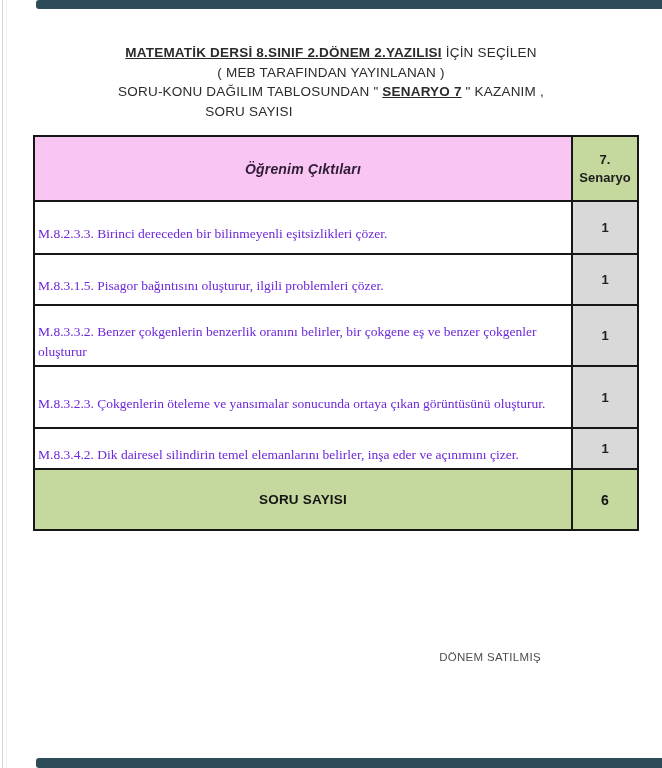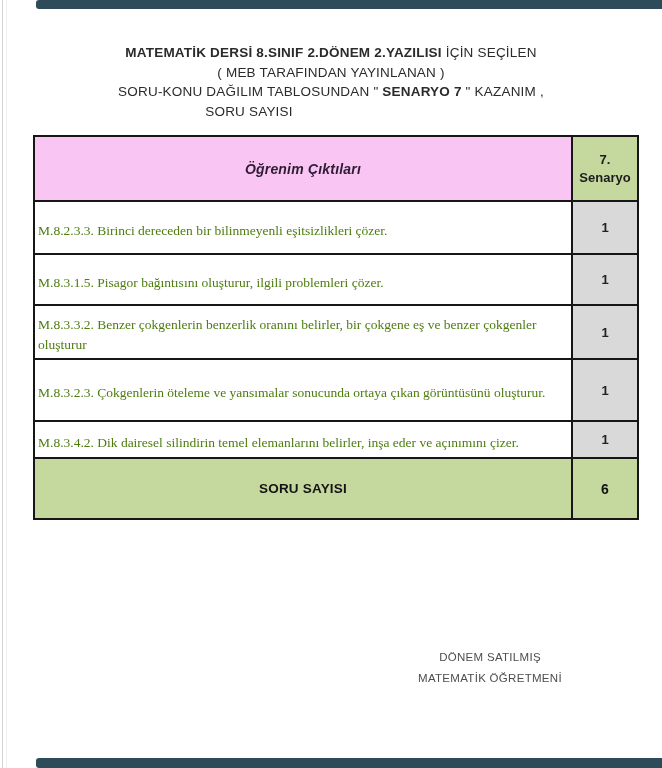--- a/index.html
+++ b/index.html
@@ -41,21 +41,21 @@
     position: absolute;
     top: 43px;
     left: 0;
     width: 662px;
     text-align: center;
     font-size: 13.5px;
     line-height: 19.5px;
     color: #2b2b2b;
     letter-spacing: 0.2px;
   }
-  .title-block .b { font-weight: bold; }
+  .title-block .b { font-weight: bold; text-decoration: underline; }
   .title-line4 {
     position: relative;
     left: -82px;
   }
 
   
   .doc-table {
     position: absolute;
     top: 135px;
     left: 33px;
@@ -85,22 +85,22 @@
     font-weight: bold;
     font-size: 13px;
     line-height: 18px;
     color: #1d1d1d;
   }
   .c-text {
     background: #ffffff;
     font-family: "Liberation Serif", serif;
     font-size: 13.5px;
     line-height: 20px;
-    color: #4d7c0f;
-    padding: 9px 24px 3px 3px;
+    color: #6d28d9;
+    padding: 16px 24px 3px 3px;
     vertical-align: middle;
   }
   .c-val {
     background: #d9d9d9;
     text-align: center;
     vertical-align: middle;
     font-weight: bold;
     font-size: 13px;
     color: #222222;
   }
@@ -177,14 +177,13 @@
   </tr>
   <tr>
     <td class="footer-label">SORU SAYISI</td>
     <td class="footer-val">6</td>
   </tr>
 </tbody>
   </table>
 
 <div class="signature">
   <div>DÖNEM SATILMIŞ</div>
-  <div>MATEMATİK ÖĞRETMENİ</div>
 </div>
 
 </body></html>

